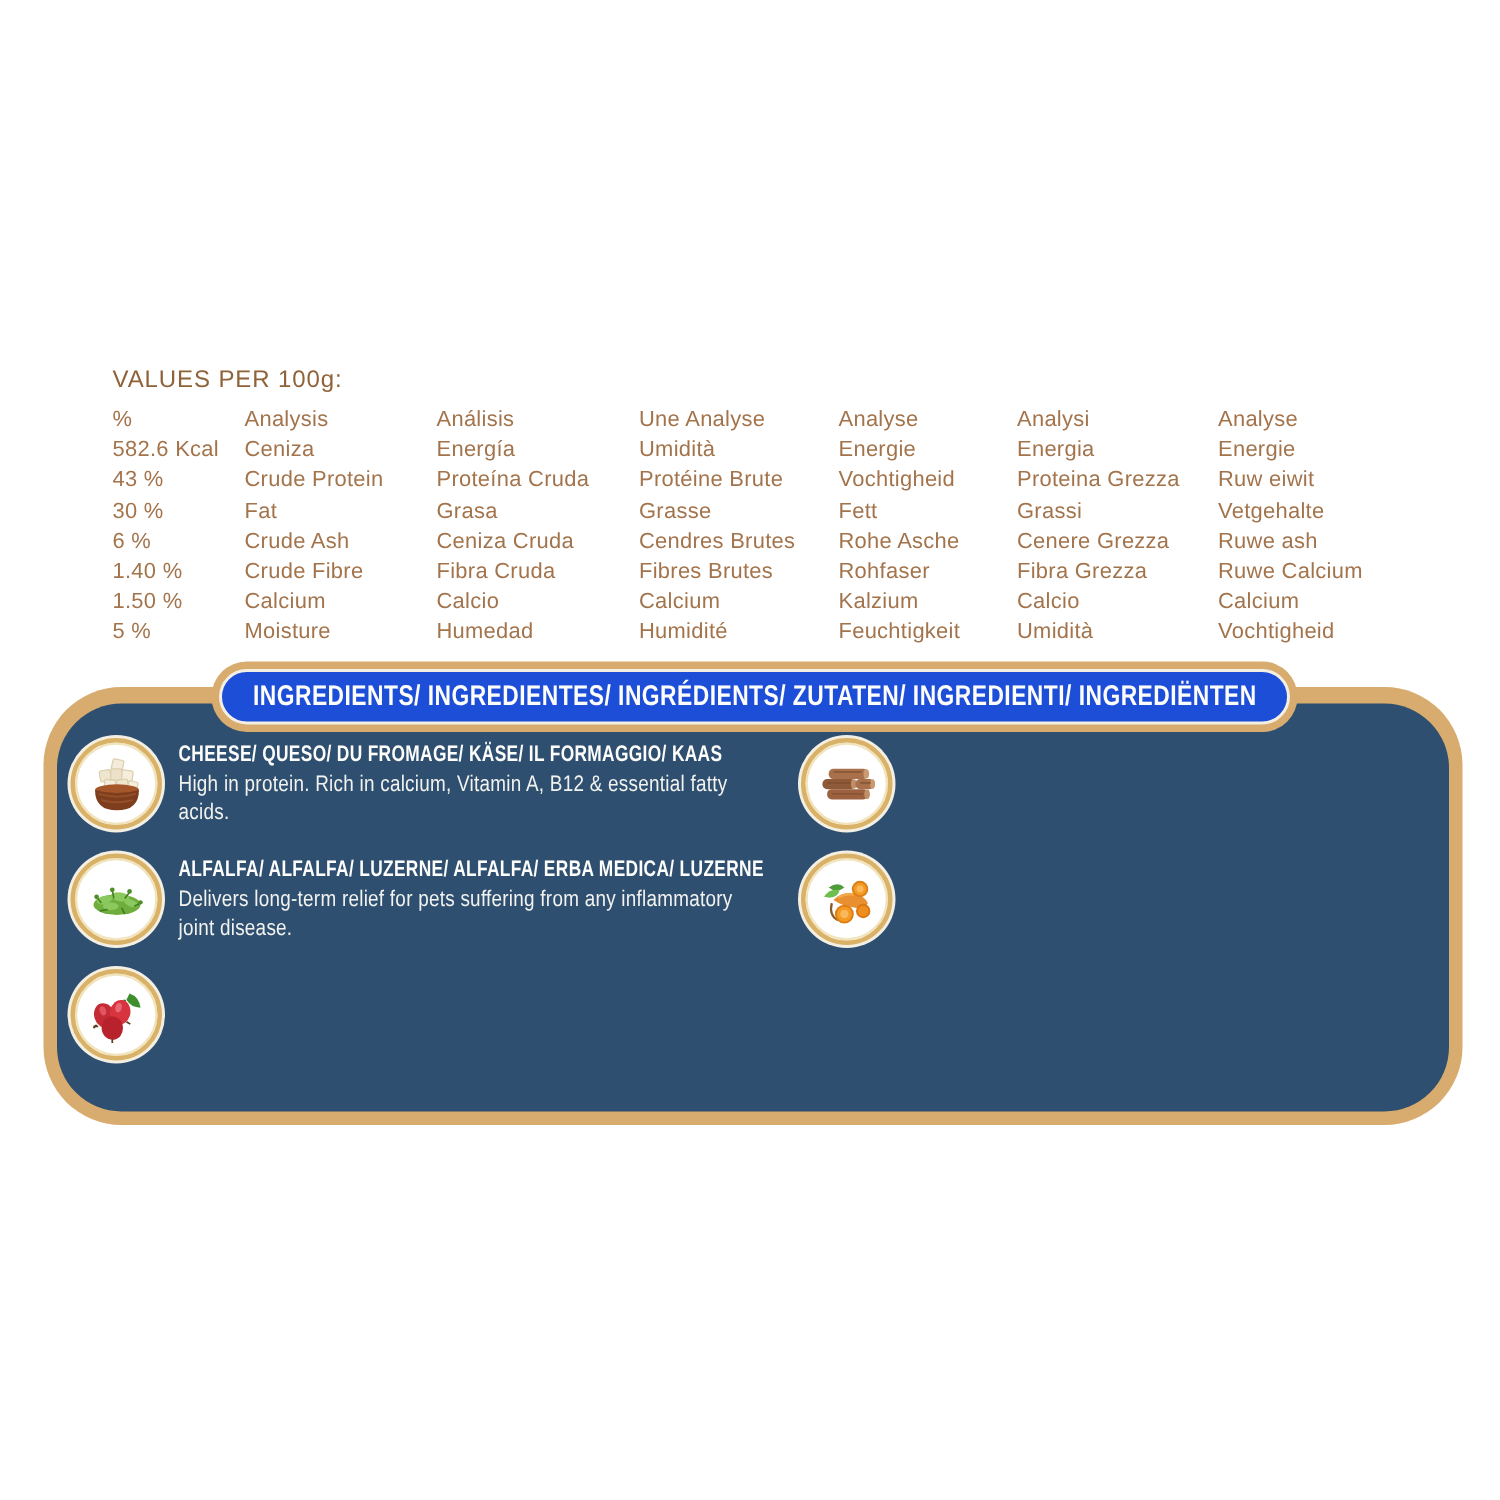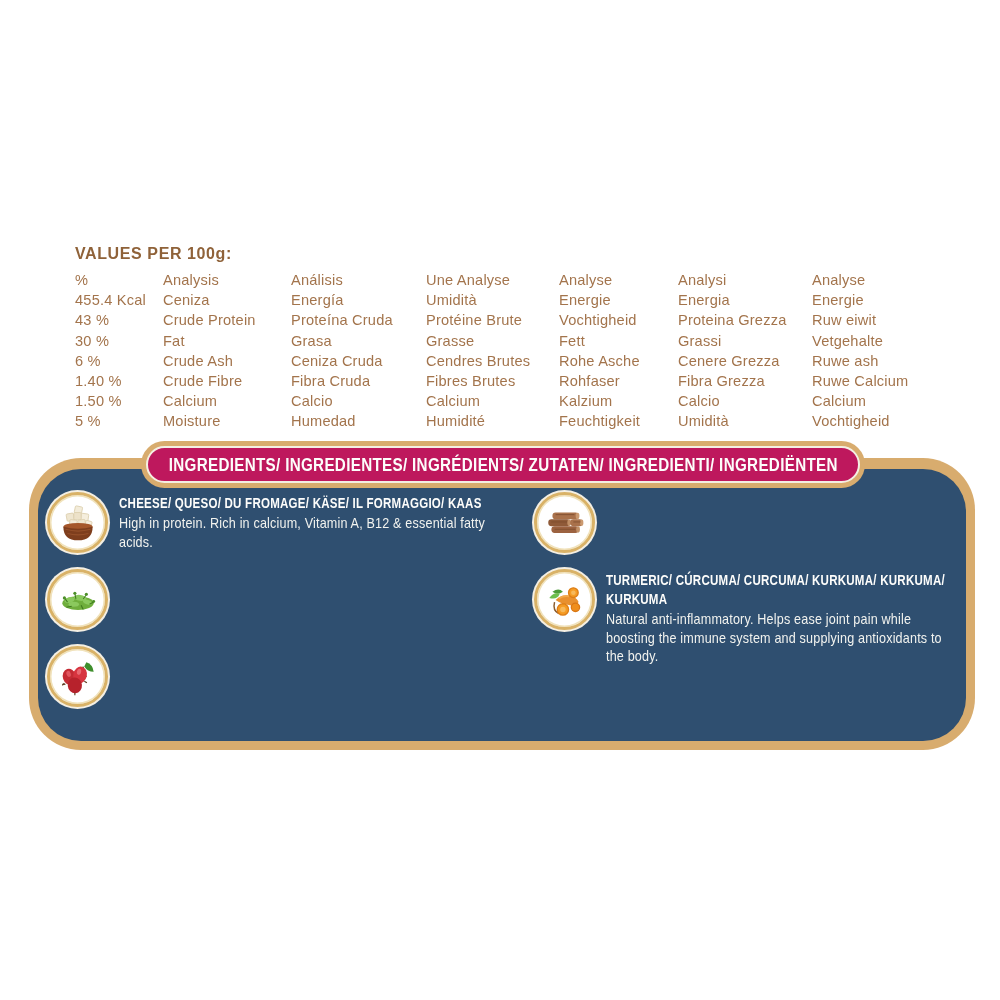--- a/index.html
+++ b/index.html
@@ -3,41 +3,41 @@
 <meta charset="utf-8">
 <style>
   html,body{margin:0;padding:0;}
   body{
     width:1000px;height:1000px;background:#ffffff;position:relative;
     font-family:"Liberation Sans", sans-serif;overflow:hidden;
   }
   
   .values-block{position:absolute;left:75px;top:245px;width:870px;}
   .values-title{
-    font-size:16px;font-weight:bold;letter-spacing:.6px;color:#8F6239;margin-bottom:9px;
+    font-size:16px;font-weight:normal;letter-spacing:.6px;color:#8F6239;margin-bottom:9px;
   }
   .values-grid{
     display:grid;
     grid-template-columns:88px 128px 135px 133px 119px 134px 125px;
     grid-auto-rows:20.2px;
     font-size:14.6px;color:#A3744C;letter-spacing:.2px;
   }
   .values-grid span{white-space:nowrap;}
   
   .panel{
     position:absolute;left:29px;top:458px;width:946px;height:292px;
     background:#D8AC6E;border-radius:52px;
   }
   .panel-inner{
     position:absolute;left:9px;right:9px;top:11px;bottom:9px;
     background:#2F4F70;border-radius:43px;
   }
   .banner{
     position:absolute;left:146px;top:446px;width:710px;height:33px;
-    background:#be185d;border:2.5px solid #F4EFE3;border-radius:20px;
+    background:#1d4ed8;border:2.5px solid #F4EFE3;border-radius:20px;
     box-shadow:0 0 0 5px #D8AC6E;
     display:flex;align-items:center;justify-content:center;z-index:5;
   }
   .banner-text{
     color:#FDFDFB;font-weight:bold;font-size:19px;letter-spacing:.4px;
     white-space:nowrap;transform:scaleX(.80);transform-origin:center;
   }
   .col{position:absolute;z-index:4;}
   .col-left{left:47px;top:492px;width:464px;}
   .col-right{left:534px;top:492px;width:414px;}
@@ -65,21 +65,21 @@
 <div class="values-block">
   <div class="values-title">VALUES PER 100g:</div>
   <div class="values-grid">
     <span>%</span>
       <span>Analysis</span>
       <span>Análisis</span>
       <span>Une Analyse</span>
       <span>Analyse</span>
       <span>Analysi</span>
       <span>Analyse</span>
-    <span>455.4 Kcal</span>
+    <span>582.6 Kcal</span>
       <span>Ceniza</span>
       <span>Energía</span>
       <span>Umidità</span>
       <span>Energie</span>
       <span>Energia</span>
       <span>Energie</span>
     <span>43 %</span>
       <span>Crude Protein</span>
       <span>Proteína Cruda</span>
       <span>Protéine Brute</span>
@@ -177,20 +177,24 @@
             <path d="M25 27 l2 4"></path>
         </g>
         <g fill="#4C8F28">
           <circle cx="9" cy="20" r="1.5"></circle>
             <circle cx="19" cy="15.5" r="1.5"></circle>
             <circle cx="30" cy="16.5" r="1.5"></circle>
             <circle cx="37" cy="23.5" r="1.4"></circle>
         </g>
       </svg>
     </div>
+    <div class="ing-text">
+      <div class="ing-heading">ALFALFA/ ALFALFA/ LUZERNE/ ALFALFA/ ERBA MEDICA/ LUZERNE</div>
+      <div class="ing-desc">Delivers long-term relief for pets suffering from any inflammatory joint disease.</div>
+    </div>
   </div>
 
   <div class="ing-item">
     <div class="ing-icon">
       <svg viewBox="0 0 44 44">
         <path d="M30 8 q6 2 7 9 q-6 0 -9 -5 z" fill="#3E8E2C"></path>
         <path d="M27 12 q-1 6 3 10" stroke="#4A7C27" stroke-width="1.6" fill="none"></path>
         <ellipse cx="14" cy="22" rx="6.5" ry="8" transform="rotate(-18 14 22)" fill="#C42B34"></ellipse>
         <ellipse cx="24" cy="20" rx="6.5" ry="8" transform="rotate(12 24 20)" fill="#D7343F"></ellipse>
         <ellipse cx="19" cy="30" rx="6.8" ry="7.5" transform="rotate(-5 19 30)" fill="#B7222C"></ellipse>
@@ -241,19 +245,15 @@
         <path d="M12 24 q-2 8 4 11" stroke="#8a5a2b" stroke-width="1.4" fill="none"></path>
         <path d="M13 22 q6 -6 14 -4 q6 1.5 8 6 q-2 4 -8 3 q-8 -1 -14 -5 z" fill="#E8902F"></path>
         <path d="M16 20.5 q5 -3 10 -2" stroke="#F2A94B" stroke-width="1.6" fill="none"></path>
         <circle cx="30" cy="15" r="4.6" fill="#F59B23" stroke="#DD7E16" stroke-width="1.3"></circle>
         <circle cx="30" cy="15" r="2.2" fill="#F7B95B"></circle>
         <circle cx="20" cy="31" r="5.4" fill="#F59B23" stroke="#DD7E16" stroke-width="1.3"></circle>
         <circle cx="20" cy="31" r="2.6" fill="#F7B95B"></circle>
         <circle cx="32" cy="29" r="4" fill="#EF8E1C" stroke="#D97714" stroke-width="1.2"></circle>
       </svg>
     </div>
-    <div class="ing-text">
-      <div class="ing-heading">TURMERIC/ CÚRCUMA/ CURCUMA/ KURKUMA/ KURKUMA/ KURKUMA</div>
-      <div class="ing-desc">Natural anti-inflammatory. Helps ease joint pain while boosting the immune system and supplying antioxidants to the body.</div>
-    </div>
   </div>
 
 </div>
 
 </body></html>

